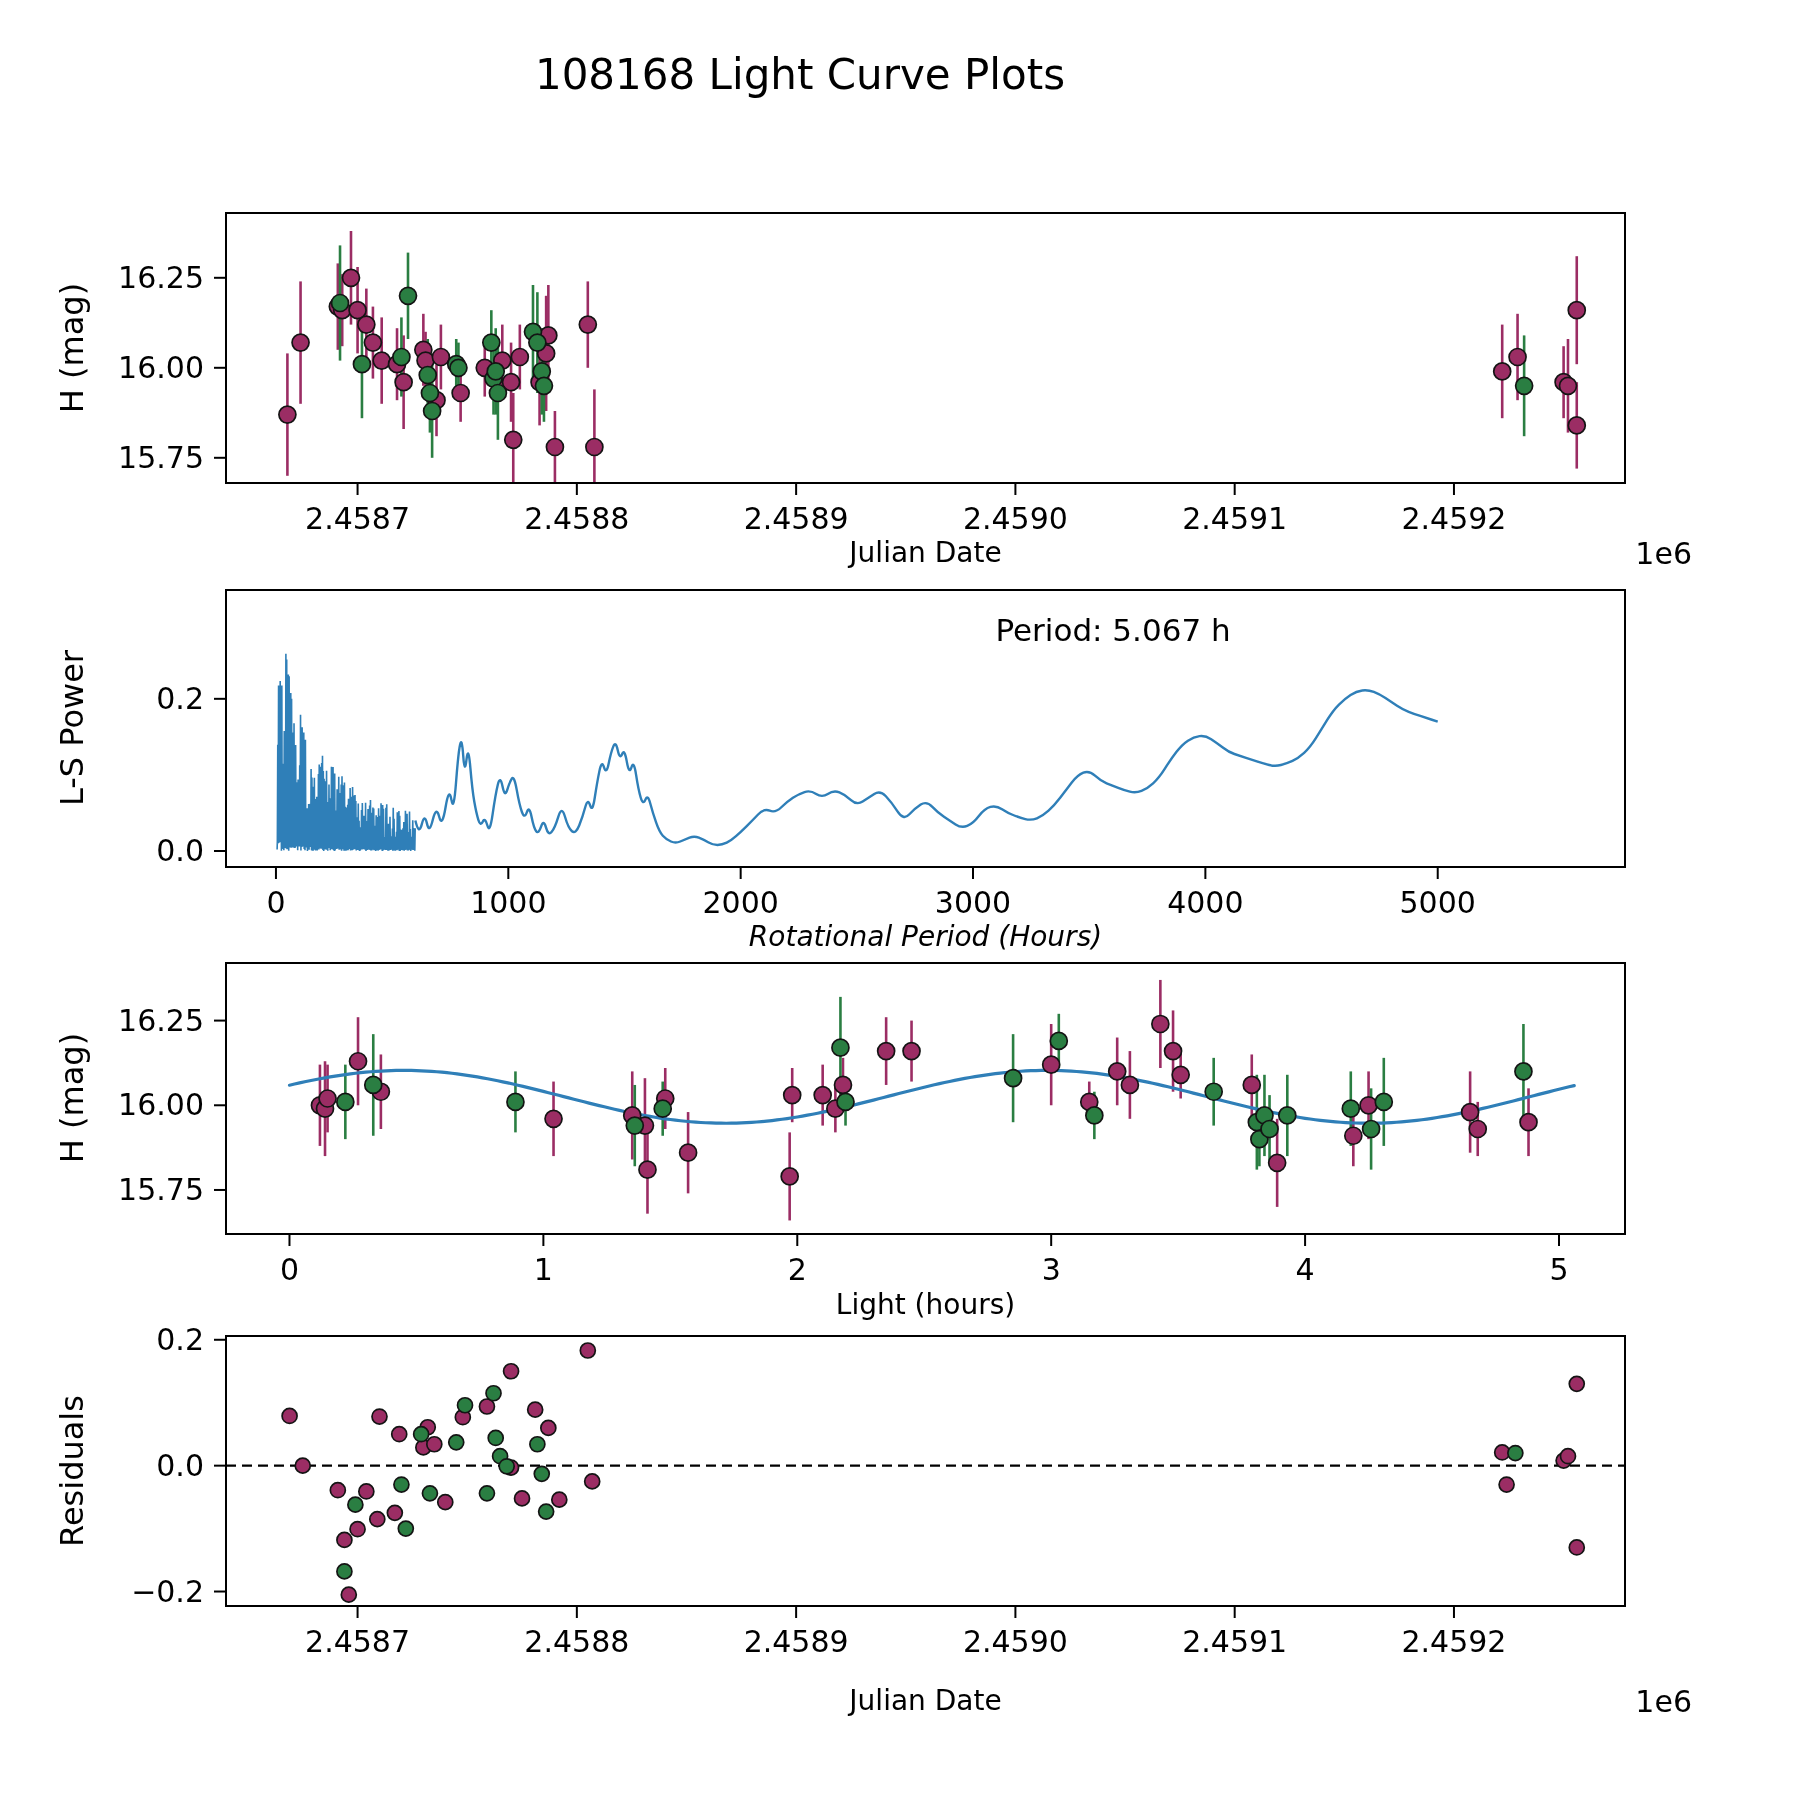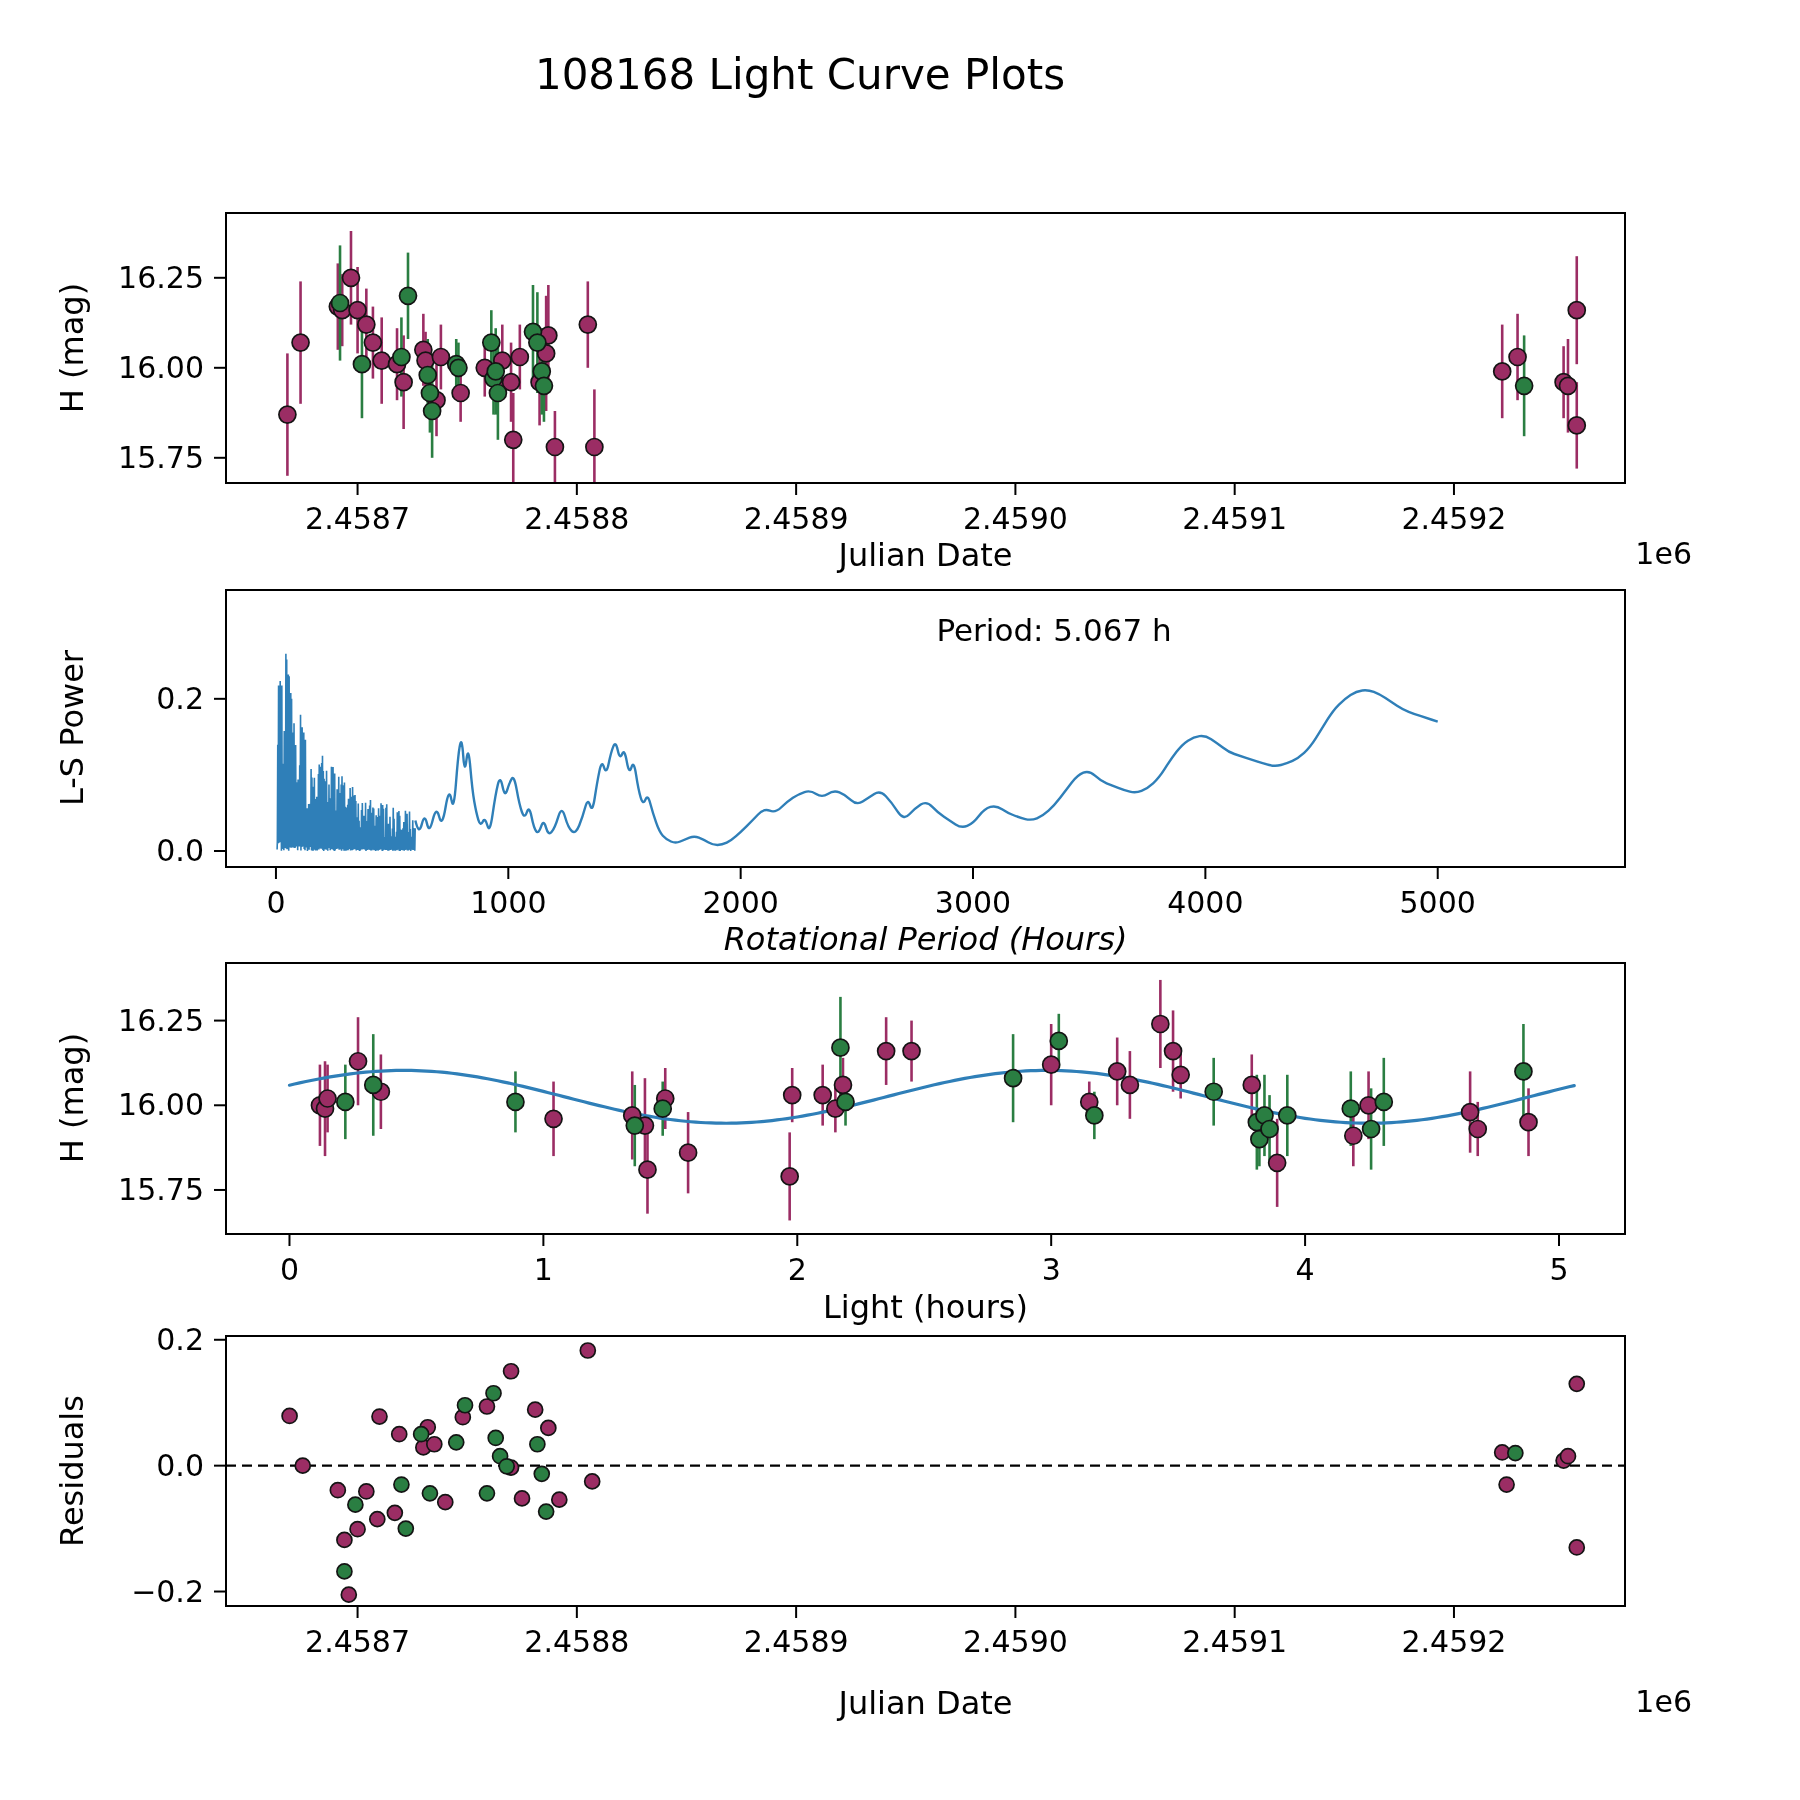--- a/index.html
+++ b/index.html
@@ -1,24 +1,24 @@
 <!DOCTYPE html>
 <html><head>
 <meta charset="utf-8">
 <style>
   html,body{margin:0;padding:0;background:#ffffff;}
   #figure{position:relative;width:1800px;height:1800px;background:#ffffff;
           font-family:"DejaVu Sans","Liberation Sans",sans-serif;color:#000;}
   #fig{position:absolute;left:0;top:0;}
   .lbl{position:absolute;color:#000;}
   .title{left:0;top:50px;width:1600px;text-align:center;font-size:42px;}
-  .xlabel{left:226px;width:1399px;text-align:center;font-size:32px;}
+  .xlabel{left:226px;width:1399px;text-align:center;font-size:28px;}
   .ylabel{font-size:32px;transform:translate(-50%,-50%) rotate(-90deg);white-space:nowrap;}
   .offset{left:1392px;width:300px;text-align:right;font-size:30px;}
-  .annot{left:844px;width:420px;text-align:center;font-size:31px;}
+  .annot{left:903px;width:420px;text-align:center;font-size:31px;}
 </style>
 </head>
 <body>
 
 <div id="figure">
   <svg id="fig" width="1800" height="1800">
       <g>
         <clipPath id="clip0">
           <rect x="226" y="213" width="1399" height="270"></rect>
         </clipPath>

